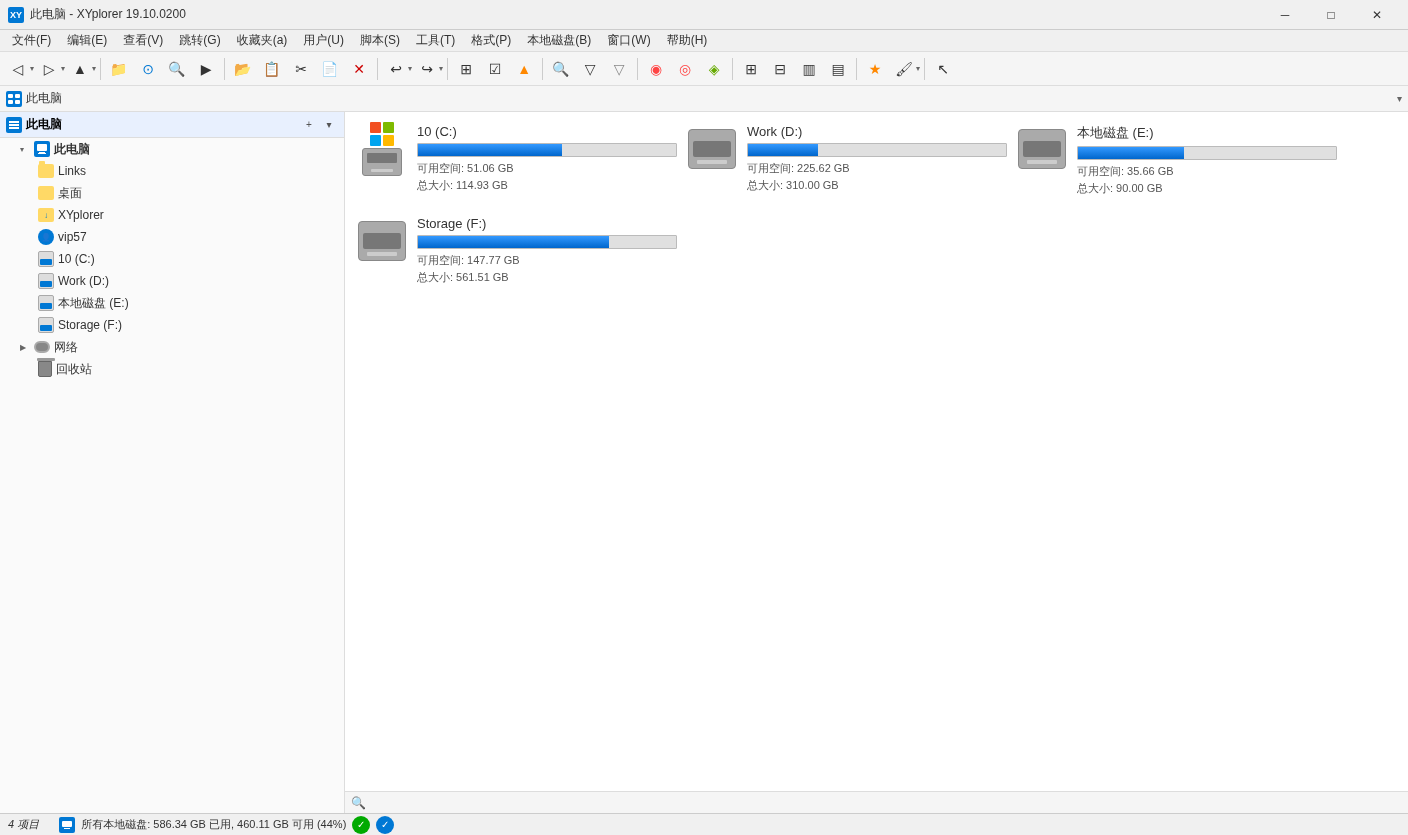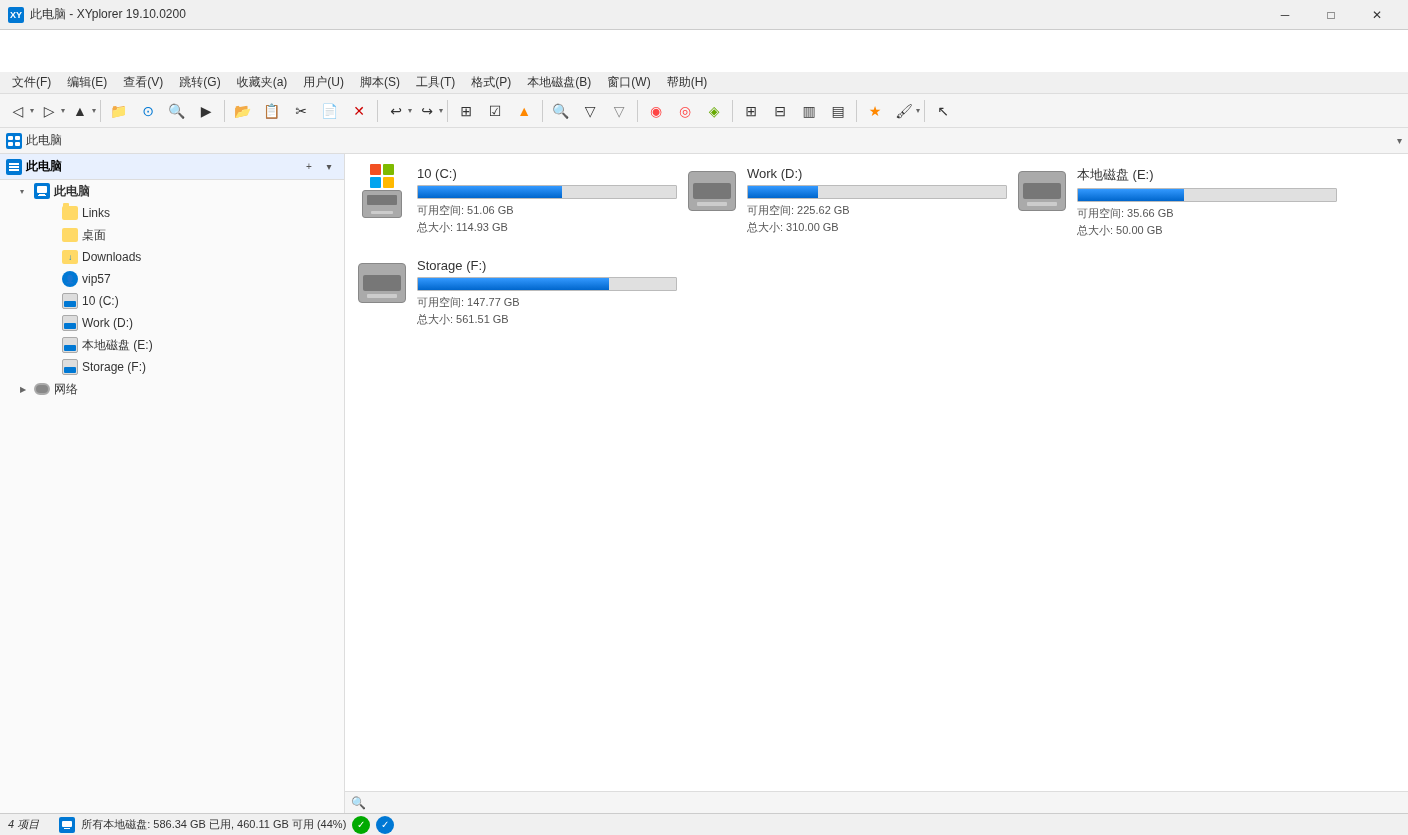--- a/index.html
+++ b/index.html
@@ -7,21 +7,21 @@
 
     
     .title-bar { background: #f0f0f0; height: 30px; display: flex; align-items: center; padding: 0 8px; border-bottom: 1px solid #ccc; justify-content: space-between; }
     .title-bar-left { display: flex; align-items: center; gap: 6px; font-size: 12px; }
     .title-bar-icon { width: 16px; height: 16px; background: #0078d4; border-radius: 2px; display: flex; align-items: center; justify-content: center; color: white; font-size: 9px; font-weight: bold; }
     .title-bar-text { font-size: 12px; color: #333; }
     .title-bar-controls { display: flex; gap: 0; }
     .title-btn { width: 46px; height: 30px; display: flex; align-items: center; justify-content: center; cursor: pointer; font-size: 12px; color: #333; border: none; background: transparent; }
 
     
-    .menu-bar { background: #f0f0f0; height: 22px; display: flex; align-items: center; padding: 0 4px; border-bottom: 1px solid #ddd; margin-top: 42px; }
+    .menu-bar { background: #f0f0f0; height: 22px; display: flex; align-items: center; padding: 0 4px; border-bottom: 1px solid #ddd; }
     .menu-item { padding: 2px 8px; cursor: pointer; font-size: 12px; color: #333; }
 
     
     .toolbar { background: #f5f5f5; height: 34px; display: flex; align-items: center; padding: 0 4px; border-bottom: 1px solid #ddd; gap: 1px; }
     .tb-btn { width: 28px; height: 28px; display: flex; align-items: center; justify-content: center; cursor: pointer; border: 1px solid transparent; border-radius: 2px; font-size: 14px; color: #333; }
     .tb-sep { width: 1px; height: 22px; background: #ccc; margin: 0 3px; }
     .tb-arrow { font-size: 8px; color: #666; margin-left: -3px; }
 
     
     .address-bar { background: #f5f5f5; height: 26px; display: flex; align-items: center; padding: 0 6px; border-bottom: 1px solid #ddd; gap: 4px; }
@@ -34,21 +34,21 @@
 
     
     .sidebar { width: 345px; border-right: 1px solid #ddd; background: #fafafa; overflow-y: auto; flex-shrink: 0; }
     .sidebar-header { display: flex; align-items: center; height: 26px; padding: 0 6px; background: #e8f0fe; border-bottom: 1px solid #ddd; gap: 4px; }
     .sidebar-header-title { font-size: 12px; font-weight: bold; flex: 1; }
     .sidebar-header-btns { display: flex; gap: 2px; }
     .sidebar-header-btn { width: 18px; height: 18px; display: flex; align-items: center; justify-content: center; cursor: pointer; font-size: 10px; color: #555; }
     .sidebar-item { display: flex; align-items: center; height: 22px; padding: 0 4px; cursor: pointer; gap: 4px; }
     .sidebar-label { font-size: 12px; color: #333; }
     .sidebar-indent1 { padding-left: 20px; }
-    .sidebar-indent2 { padding-left: 48px; text-align: center; }
+    .sidebar-indent2 { padding-left: 24px; text-align: center; }
     .expand-arrow { font-size: 8px; color: #666; width: 10px; }
 
     
     .content { flex: 1; display: flex; flex-direction: column; overflow: hidden; }
     .content-inner { flex: 1; overflow-y: auto; padding: 12px; display: flex; flex-wrap: wrap; gap: 20px; align-content: flex-start; }
 
     
     .drive-card { display: flex; align-items: flex-start; gap: 10px; width: 310px; }
     .drive-img { width: 50px; height: 50px; flex-shrink: 0; display: flex; align-items: center; justify-content: center; }
     .drive-info { flex: 1; }
@@ -204,21 +204,21 @@
       <div style="width:16px;height:14px;background:#ffd966;border-radius:2px;"></div>
       <span class="sidebar-label">桌面</span>
     </div>
 
 
     <div class="sidebar-item sidebar-indent2">
       <span class="expand-arrow"> </span>
       <div style="width:16px;height:14px;background:#ffd966;border-radius:2px;display:flex;align-items:center;justify-content:center;">
         <span style="color:#0078d4;font-size:8px;font-weight:bold;">↓</span>
       </div>
-      <span class="sidebar-label">Downloads</span>
+      <span class="sidebar-label">XYplorer</span>
     </div>
 
     <div class="sidebar-item sidebar-indent2">
       <span class="expand-arrow"> </span>
       <div style="width:16px;height:16px;background:#0078d4;border-radius:50%;display:flex;align-items:center;justify-content:center;color:white;font-size:8px;">👤</div>
       <span class="sidebar-label">vip57</span>
     </div>
 
     <div class="sidebar-item sidebar-indent2">
       <span class="expand-arrow"> </span>
@@ -251,20 +251,27 @@
       </div>
       <span class="sidebar-label">Storage (F:)</span>
     </div>
 
     <div class="sidebar-item sidebar-indent1">
       <span class="expand-arrow">▶</span>
       <div style="width:16px;height:12px;background:#888;border-radius:8px;border:2px solid #aaa;"></div>
       <span class="sidebar-label">网络</span>
     </div>
 
+    <div class="sidebar-item sidebar-indent2">
+      <span class="expand-arrow"> </span>
+      <div style="width:14px;height:16px;background:#888;border-radius:0 0 2px 2px;border:1px solid #666;position:relative;">
+        <div style="position:absolute;top:-4px;left:-2px;width:18px;height:3px;background:#999;border-radius:1px;"></div>
+      </div>
+      <span class="sidebar-label">回收站</span>
+    </div>
   </div>
 
   <div class="content">
     <div class="content-inner">
 
       <div class="drive-card">
         <div class="drive-img">
 
           <div style="display:flex;flex-direction:column;align-items:center;gap:2px;">
             <div style="display:grid;grid-template-columns:1fr 1fr;gap:2px;width:24px;height:24px;">
@@ -312,21 +319,21 @@
             <div style="width:38px;height:16px;background:#777;border-radius:2px;"></div>
             <div style="position:absolute;bottom:4px;left:8px;right:8px;height:4px;background:#ccc;border-radius:1px;"></div>
           </div>
         </div>
         <div class="drive-info">
           <div class="drive-name">本地磁盘 (E:)</div>
           <div class="drive-bar-container">
             <div class="drive-bar-fill" style="width:41%;"></div>
           </div>
           <div class="drive-stat">可用空间: 35.66 GB</div>
-          <div class="drive-stat">总大小: 50.00 GB</div>
+          <div class="drive-stat">总大小: 90.00 GB</div>
         </div>
       </div>
 
       <div class="drive-card">
         <div class="drive-img">
           <div style="width:48px;height:40px;background:#aaa;border-radius:4px;border:1px solid #888;position:relative;display:flex;align-items:center;justify-content:center;">
             <div style="width:38px;height:16px;background:#777;border-radius:2px;"></div>
             <div style="position:absolute;bottom:4px;left:8px;right:8px;height:4px;background:#ccc;border-radius:1px;"></div>
           </div>
         </div>

